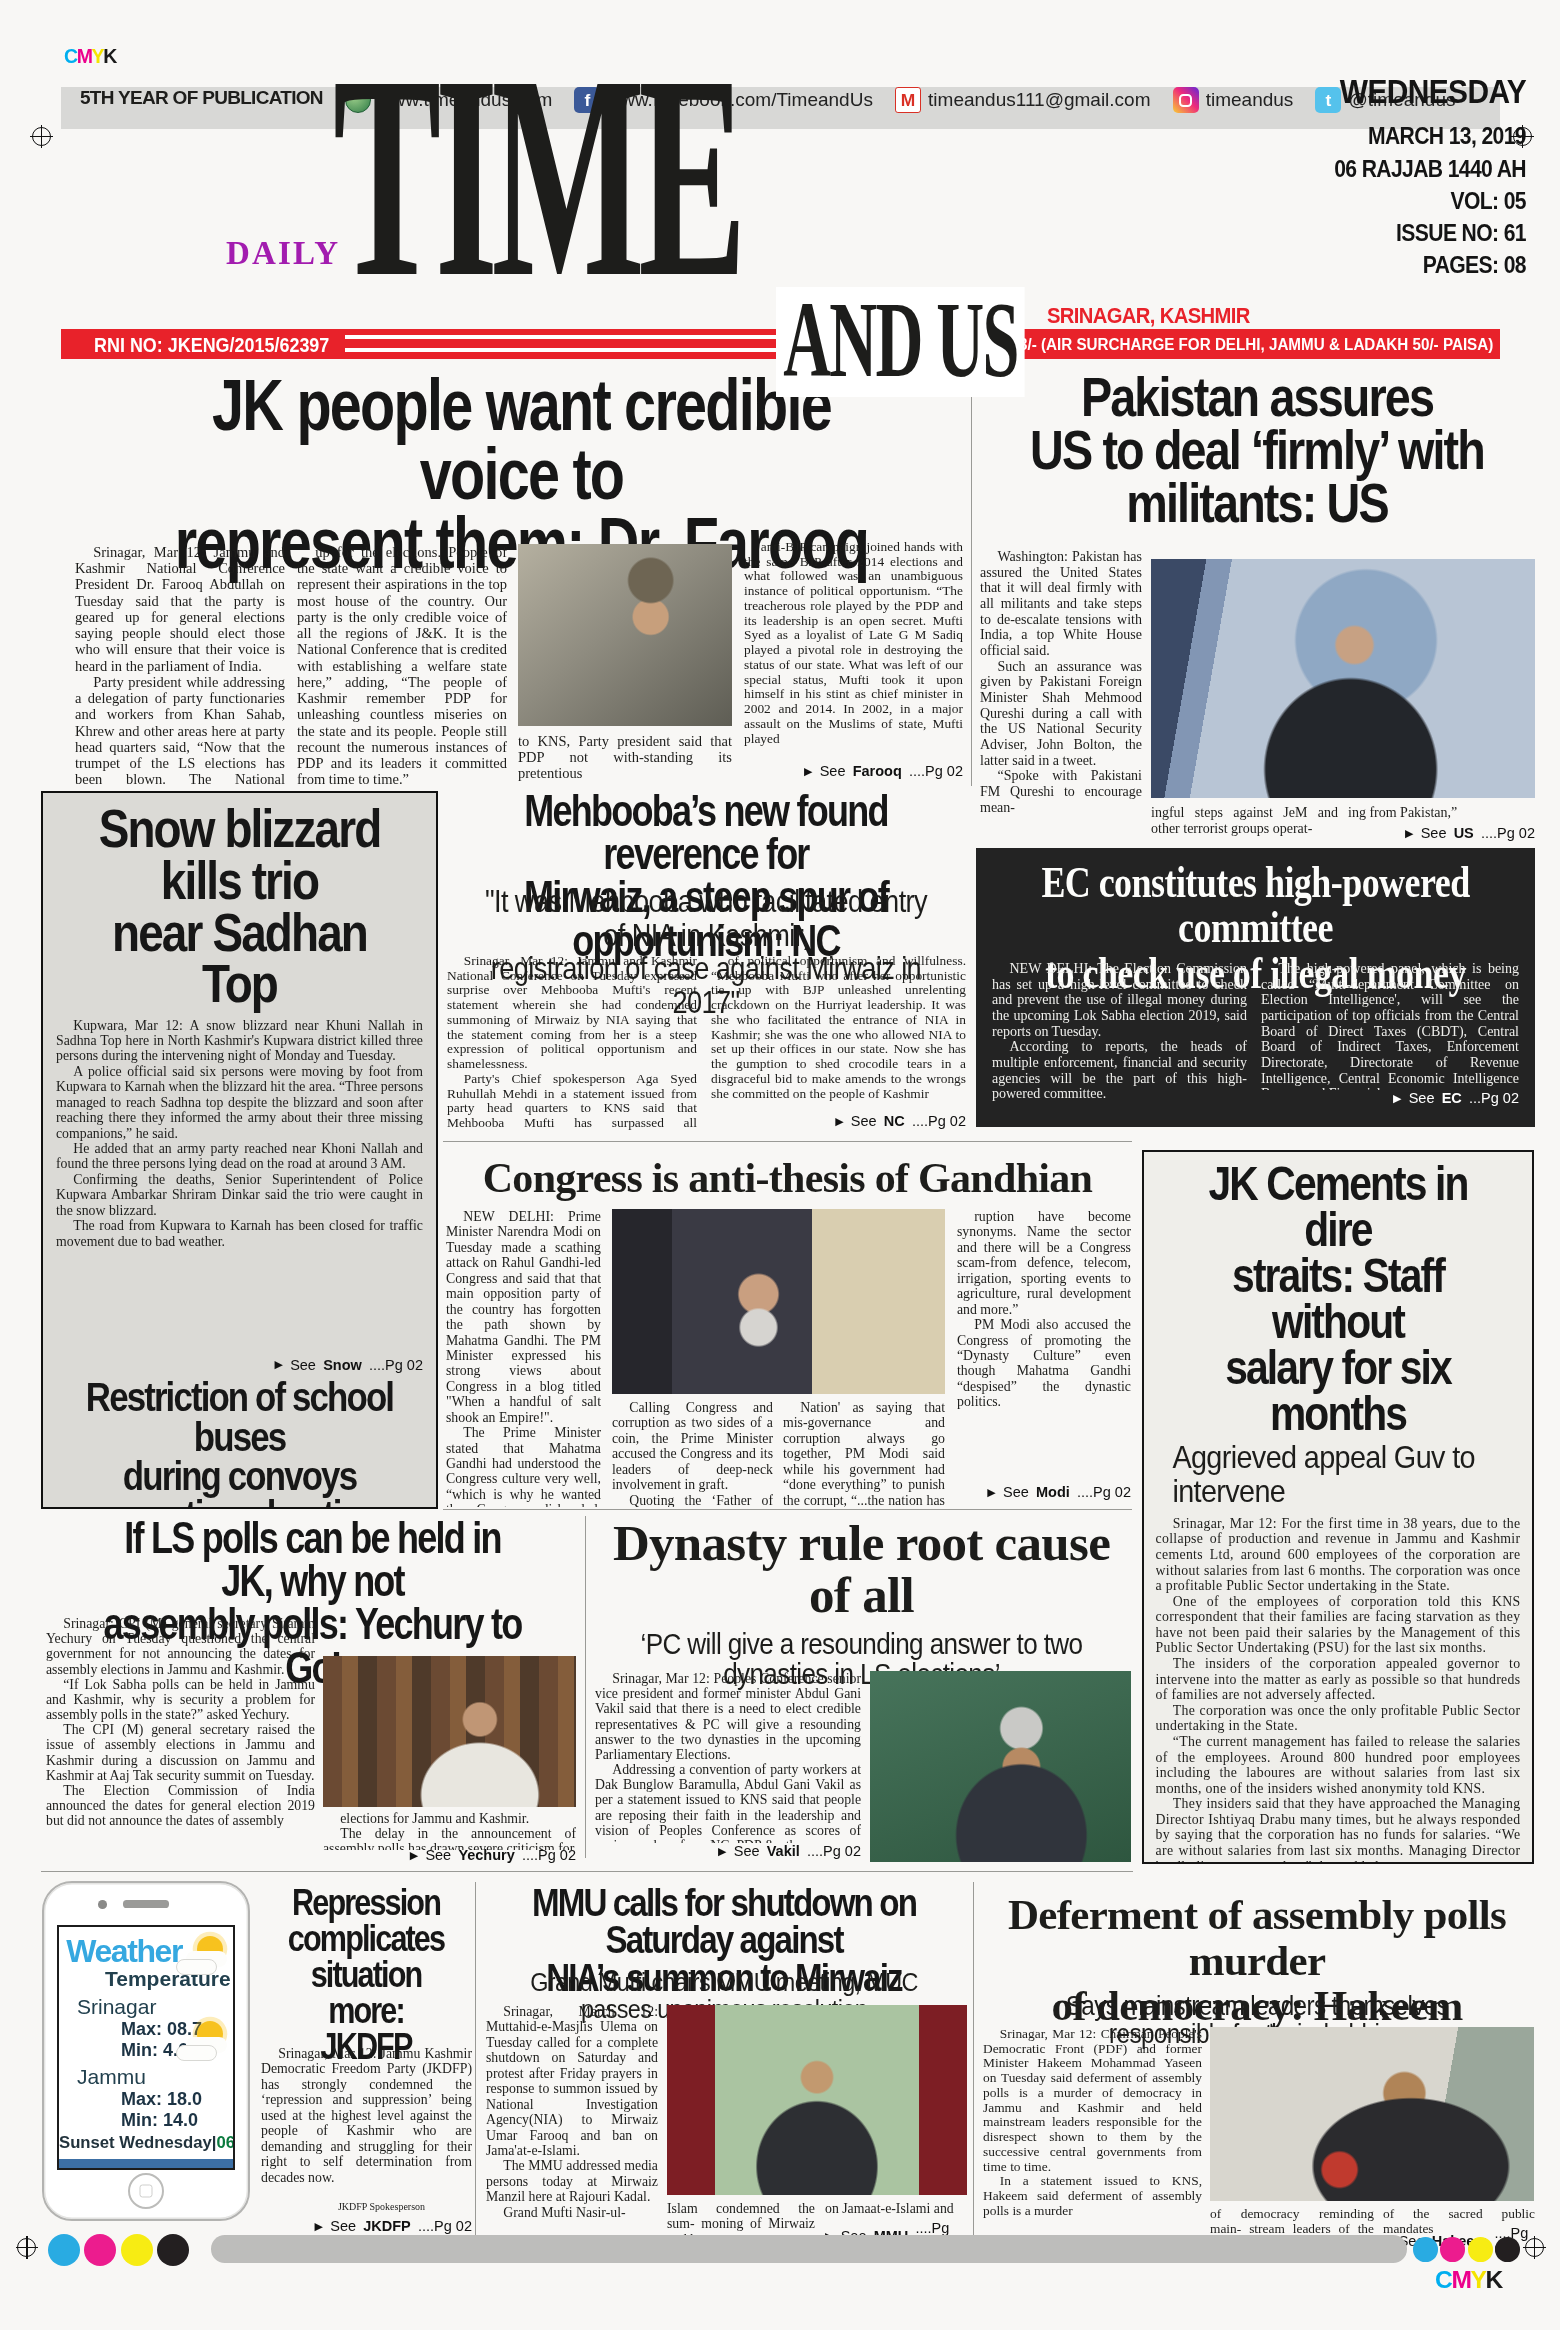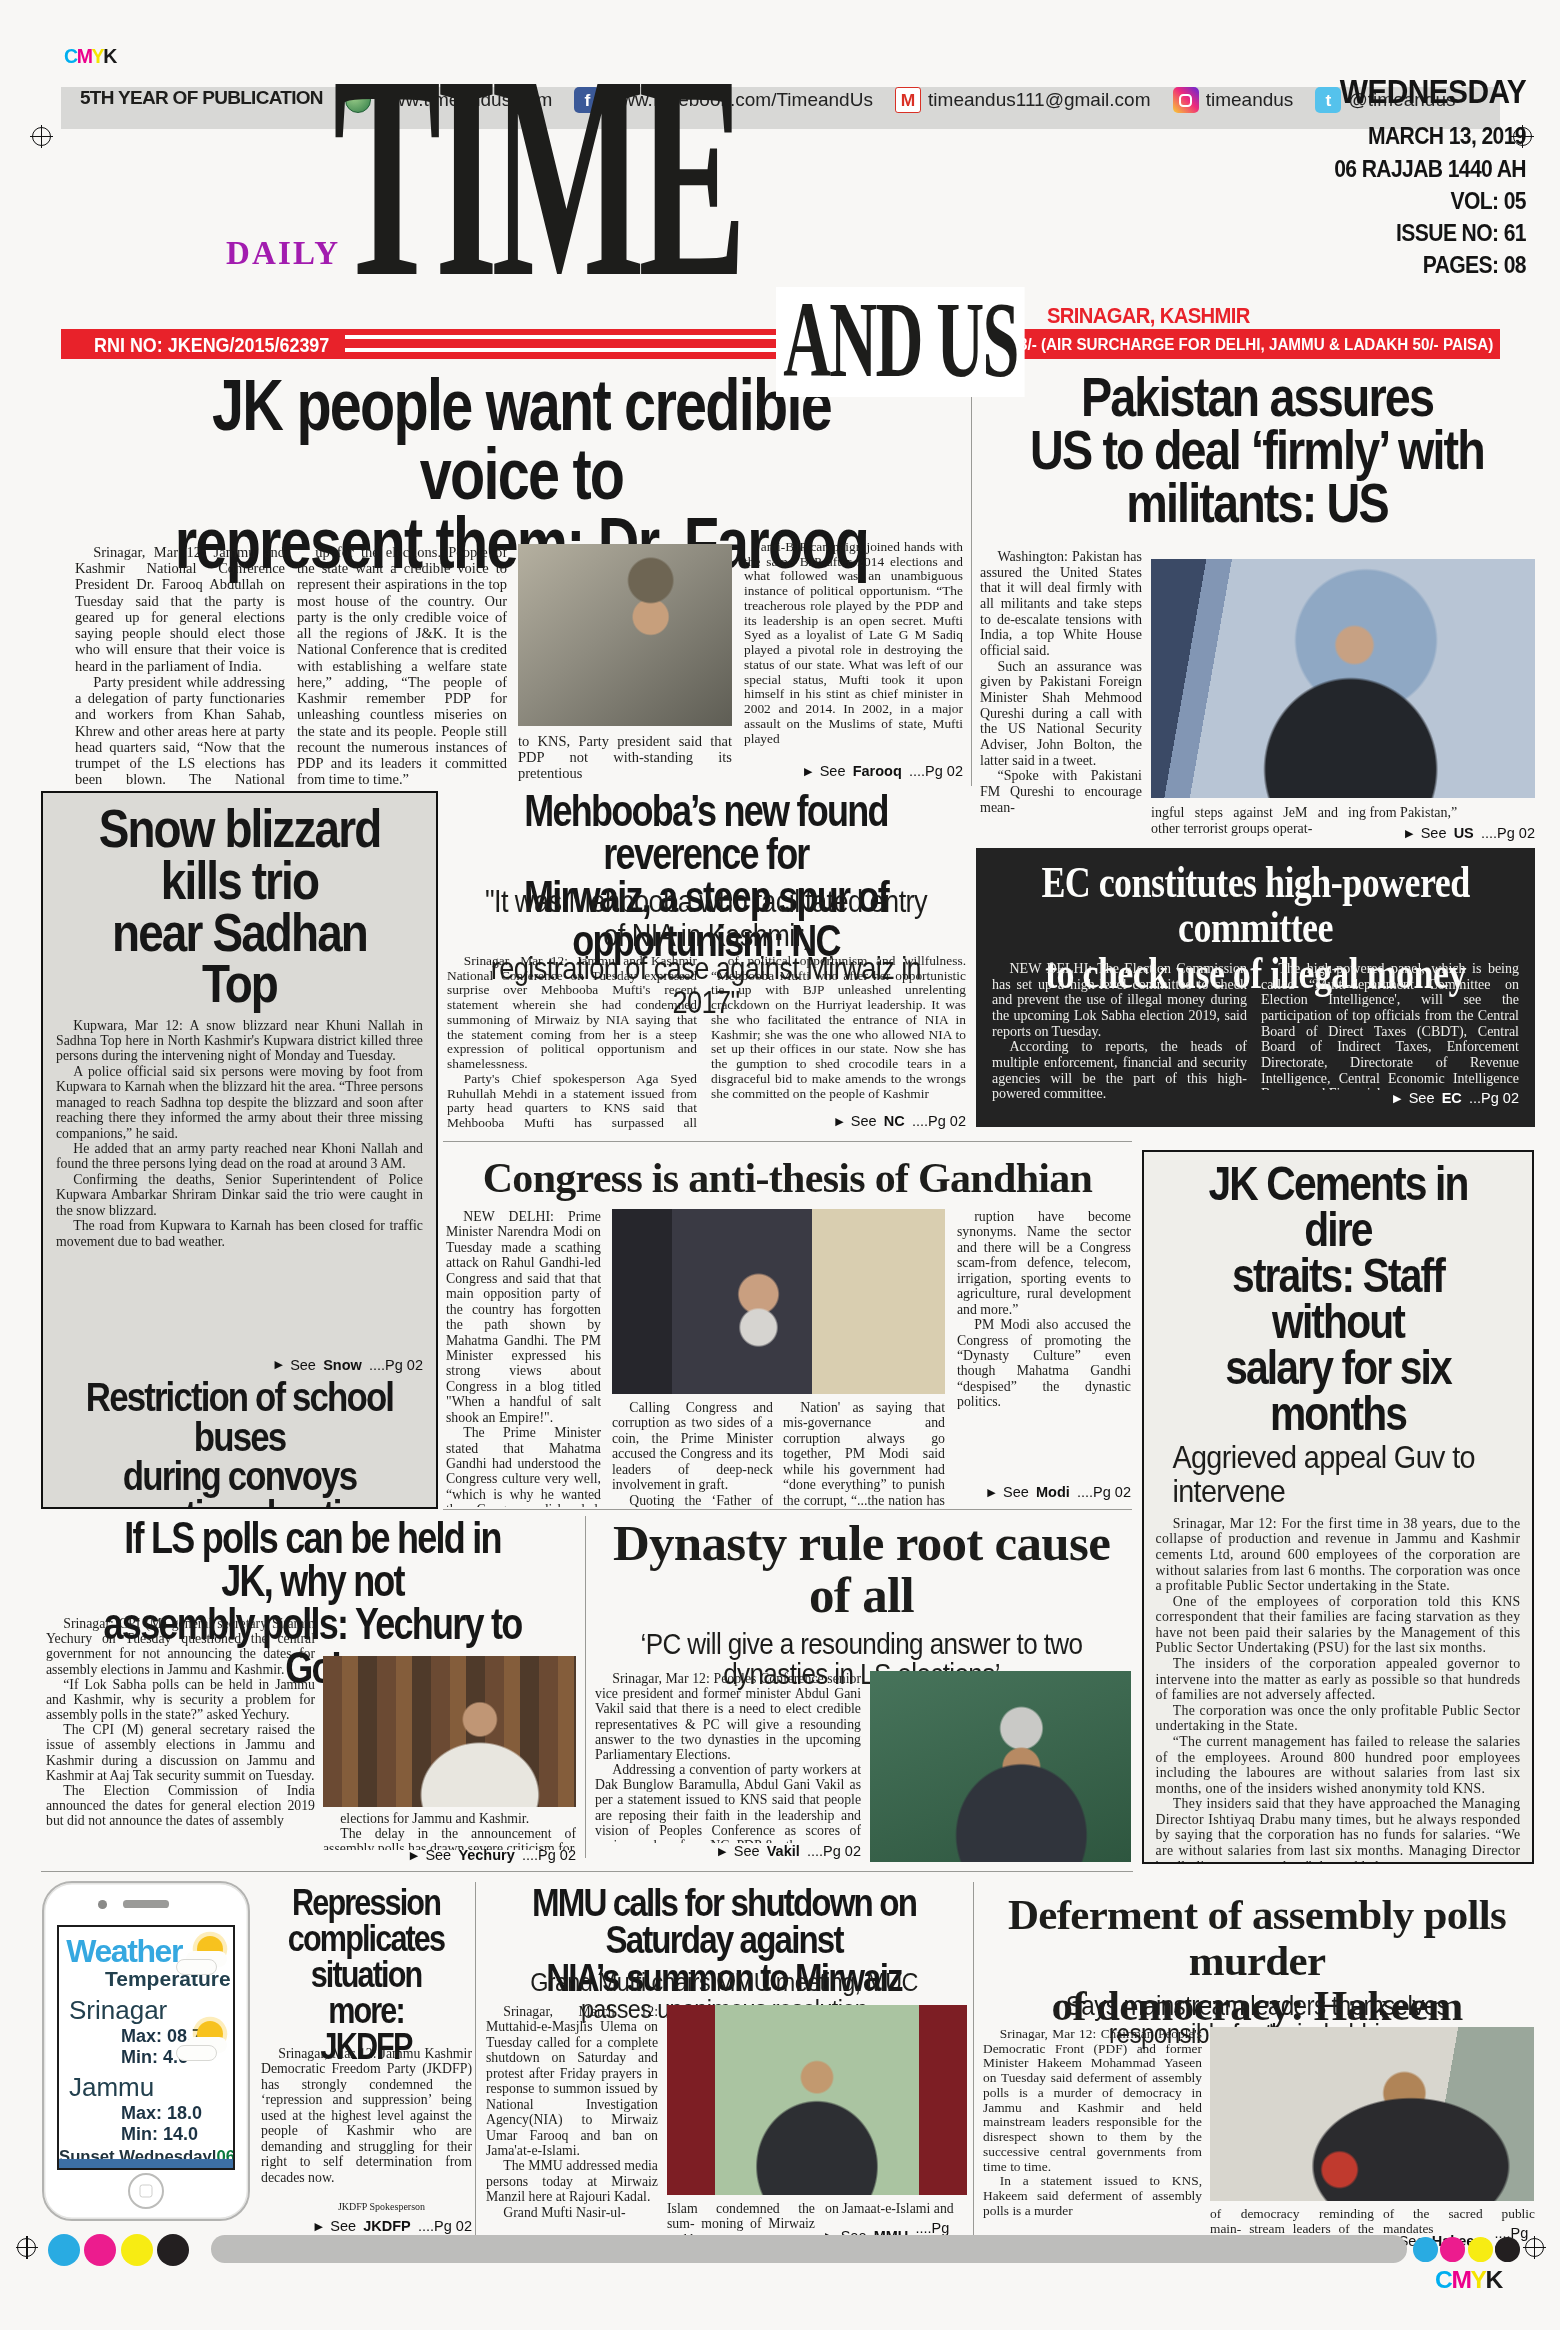--- a/index.html
+++ b/index.html
@@ -107,21 +107,21 @@
   .phone .camdot  { position:absolute; left:54px; top:17.4px; width:8.7px; height:8.7px; border-radius:50%; background:#8a8a88; }
   .phone .screen  { position:absolute; left:13px; right:13px; top:42px; height:245px;
                     border:2.2px solid #1c1c1c; background:#fff; overflow:hidden;
                     font-family:"Liberation Sans", sans-serif; }
   .phone .home { position:absolute; left:50%; bottom:10px; transform:translateX(-50%);
                  width:36px; height:36px; border:2.2px solid #bcbcba; border-radius:50%; }
   .phone .home i { position:absolute; left:50%; top:50%; transform:translate(-50%,-50%);
                    width:13px; height:13px; border:1.4px solid #cfcfcd; border-radius:2.9px; display:block; }
   .wx-title { color:#35a8e0; font-weight:bold; font-size:32px; letter-spacing:-1.4px; padding:5.8px 0 0 7.2px; }
   .wx-sub   { color:#22404e; font-weight:bold; font-size:21px; padding-left:46px; margin-top:-2.9px; }
-  .wx-city  { color:#22404e; font-size:26px; padding-left:10px; margin-top:4.3px; }
+  .wx-city  { color:#22404e; font-size:21px; padding-left:18px; margin-top:4.3px; }
   .wx-val   { color:#1c3344; font-weight:bold; font-size:18px; padding-left:62px; line-height:1.15; }
   .wx-sunrow{ font-size:16.7px; font-weight:bold; color:#22333d; text-align:center; margin-top:2.9px; white-space:nowrap; }
   .wx-sunrow .t { color:#0a7a3e; }
   .wx-blue  { position:absolute; left:0; right:0; bottom:0; height:8.7px; background:#3c6fa5; }
   .suncloud { position:absolute; width:54px; height:42px; }
   .suncloud .sun { position:absolute; right:5.8px; top:1.4px; width:26px; height:26px; border-radius:50%;
                    background:#f7c21e; box-shadow:0 0 0 4.3px rgba(247,194,30,.30); }
   .suncloud .cloud { position:absolute; left:1.4px; bottom:1.4px; width:41px; height:16px; background:#fdfdfb;
                      border:1.4px solid #d8d8d4; border-radius:8.7px;
                      box-shadow:10px -8px 0 0 #fdfdfb; }

